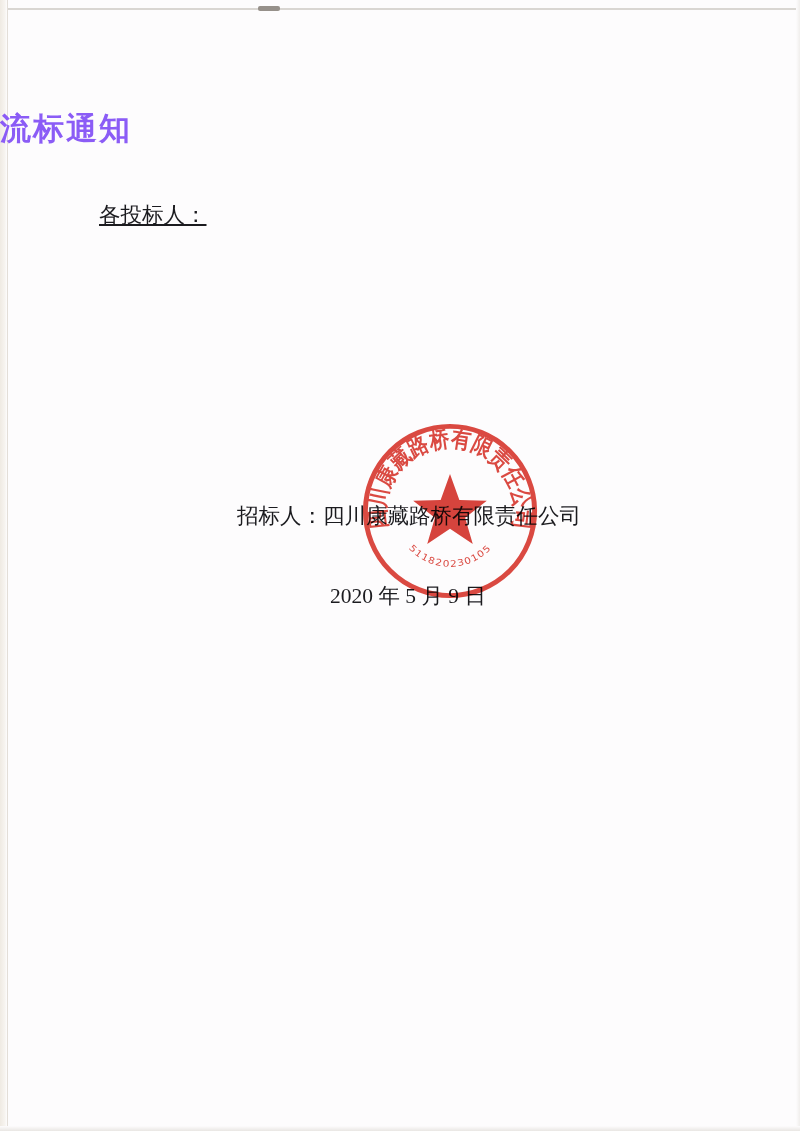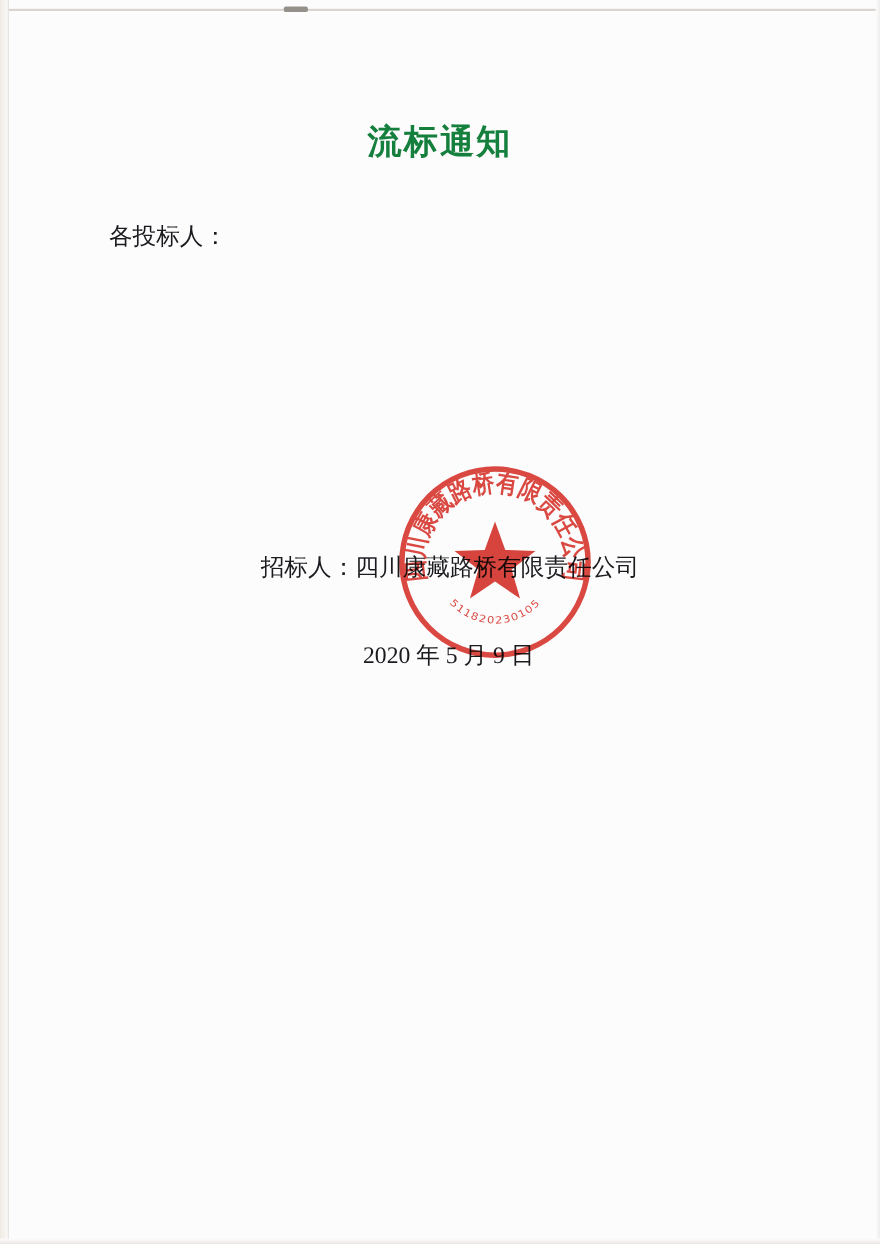--- a/index.html
+++ b/index.html
@@ -32,33 +32,33 @@
   }
   .edge-right {
     position: absolute; top: 0; bottom: 0; right: 0; width: 4px;
     background: linear-gradient(to left, #f0eeec, #fdfcfd);
   }
 
   .doc-title {
     position: absolute;
     top: 108px; left: 0; width: 100%;
     margin: 0;
-    text-align: center;
+    text-align: left;
     font-size: 31px;
     font-weight: bold;
     letter-spacing: 2px;
-    color: #15803d;
+    color: #8b5cf6;
   }
   .body-block {
     position: absolute;
     top: 194px; left: 99px; width: 602px;
     font-size: 21.5px;
     line-height: 43px;
   }
-  .salutation { display: block; }
+  .salutation { display: block; text-decoration: underline; }
   .body-paragraph {
     margin: 0;
     text-indent: 2em;
     text-align: justify;
   }
   .signature-line {
     position: absolute;
     top: 501px; left: 237px;
     font-size: 21.5px;
     line-height: 30px;

